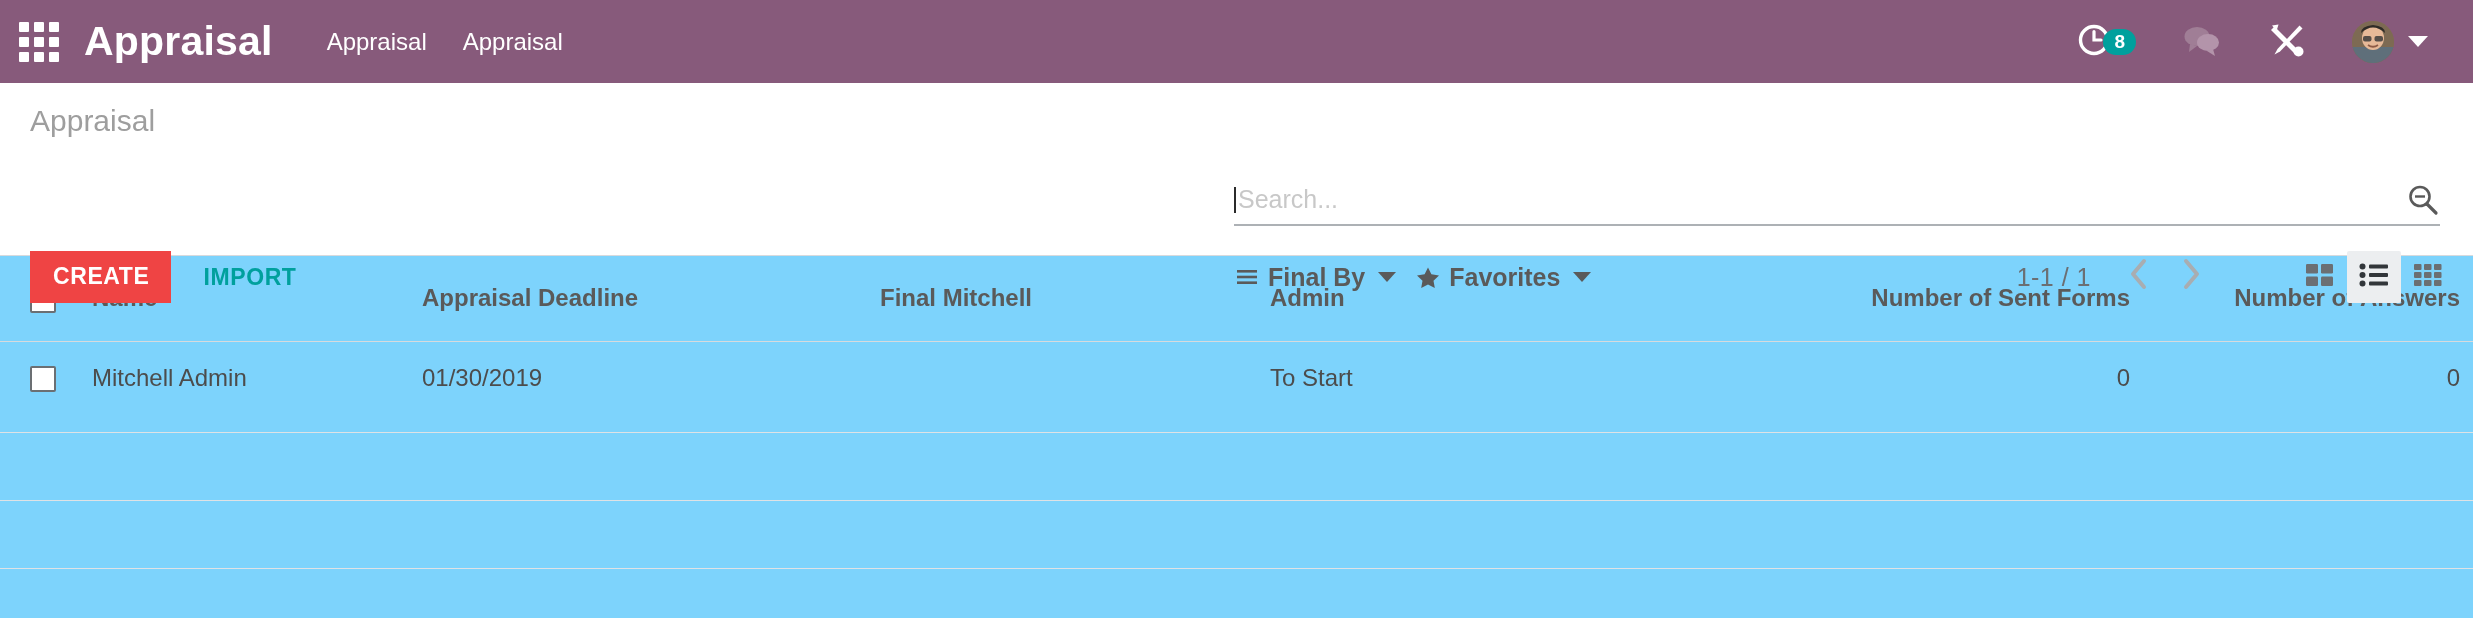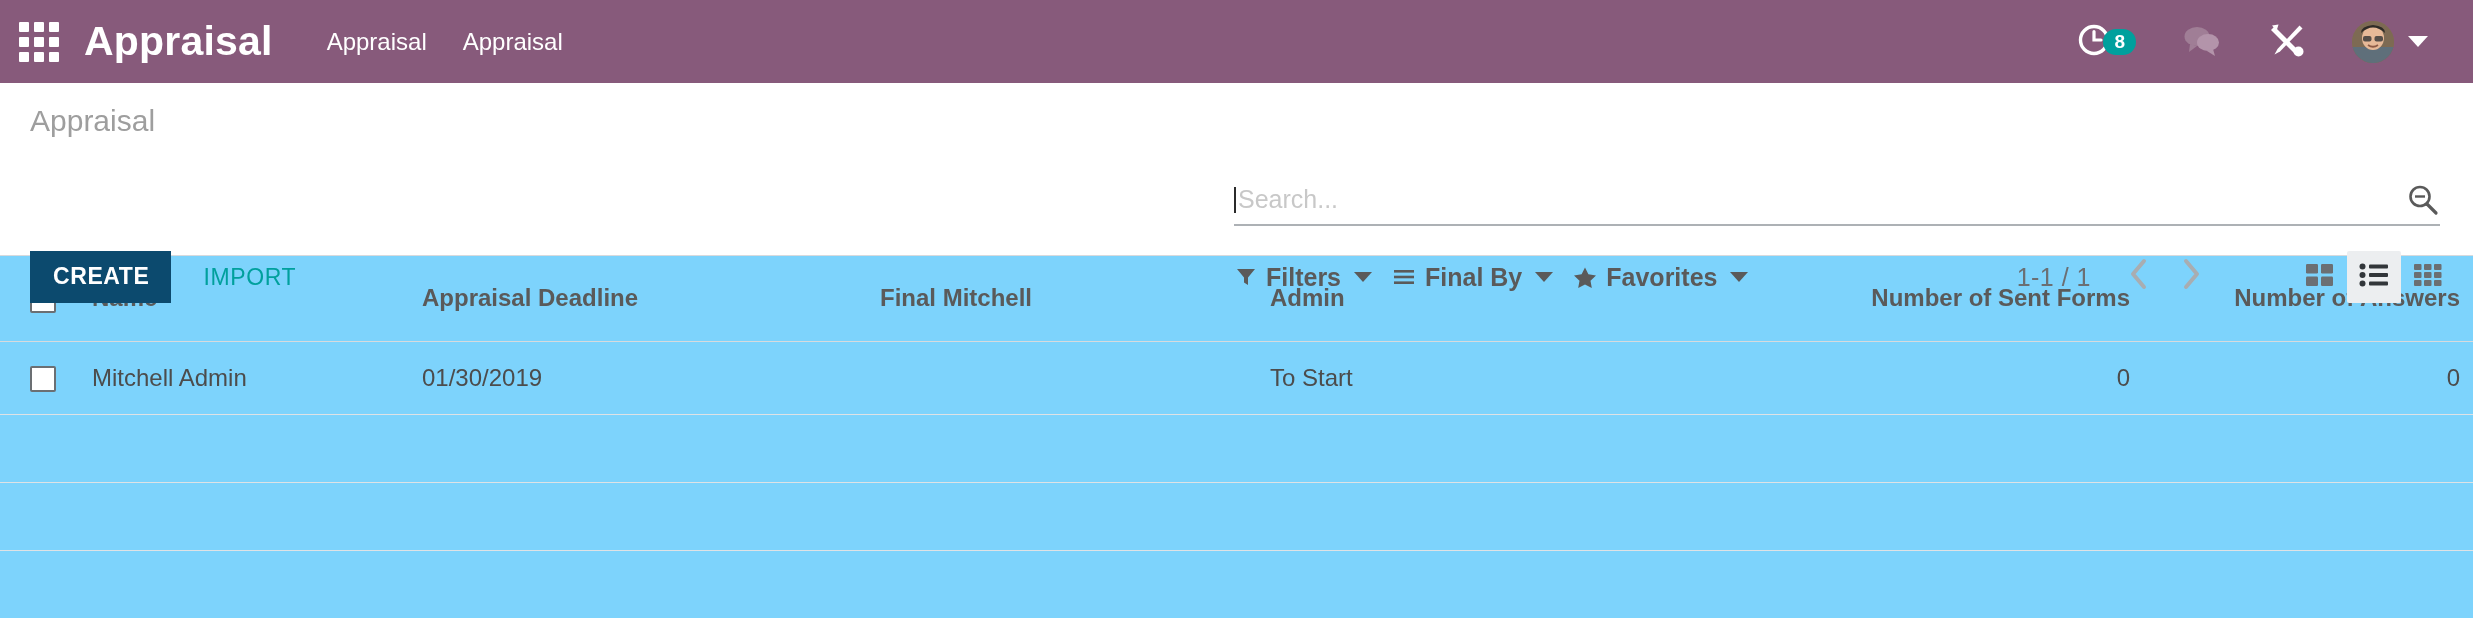--- a/index.html
+++ b/index.html
@@ -183,40 +183,40 @@
 
   .cp-row-bottom {
     position: absolute;
     left: 0;
     right: 0;
     top: 168px;
     display: flex;
     align-items: center;
   }
   .btn-create {
-    background: #0c4a6e;
+    background: #ef4444;
     color: #ffffff;
     border: none;
     font-family: "Liberation Sans", sans-serif;
     font-size: 23px;
     font-weight: 700;
     letter-spacing: 0.6px;
     padding: 14px 22px 15px 23px;
     margin-left: 30px;
     cursor: pointer;
     line-height: 1;
     border-radius: 0;
   }
   .btn-import {
     background: transparent;
     color: #00A09D;
     border: none;
     font-family: "Liberation Sans", sans-serif;
     font-size: 23px;
-    font-weight: 400;
+    font-weight: 700;
     letter-spacing: 0.6px;
     margin-left: 26px;
     cursor: pointer;
     line-height: 1;
     padding: 14px 6px;
   }
 
   .filters-group {
     position: absolute;
     left: 1225px;
@@ -297,21 +297,21 @@
     text-align: left;
     padding: 28px 0 28px 0;
     border-bottom: 1px solid #d8dadd;
     white-space: nowrap;
   }
   table.o-list tbody td {
     font-size: 24px;
     font-weight: 400;
     color: #4c4c4c;
     text-align: left;
-    padding: 22px 0 22px 0;
+    padding: 22px 0 40px 0;
     border-bottom: 1px solid #dfe2e5;
     white-space: nowrap;
   }
   table.o-list tbody tr.empty-row td {
     height: 67px;
     padding: 0;
   }
   .col-cb { width: 62px; padding-left: 30px !important; }
   .col-name { width: 330px; }
   .col-deadline { width: 458px; }
@@ -432,29 +432,20 @@
     </span>
   </div>
 
   <div class="cp-row-bottom">
 
     <button class="btn-create">CREATE</button>
     <button class="btn-import">IMPORT</button>
 
     <div class="filters-group">
 
-      <div class="filter-item">
-        <span class="glyph">
-          <svg width="22" height="22" viewBox="0 0 22 22" aria-hidden="true">
-            <path d="M2 3 H20 L13 11.5 V19 L9 16.5 V11.5 Z" fill="#5a5a5a"></path>
-          </svg>
-        </span>
-        <span>Filters</span>
-        <span class="caret-down-grey"></span>
-      </div>
 
       <div class="filter-item">
         <span class="glyph">
           <svg width="24" height="22" viewBox="0 0 24 22" aria-hidden="true">
             <rect x="2" y="4" width="20" height="2.6" fill="#5a5a5a"></rect>
             <rect x="2" y="9.7" width="20" height="2.6" fill="#5a5a5a"></rect>
             <rect x="2" y="15.4" width="20" height="2.6" fill="#5a5a5a"></rect>
           </svg>
         </span>
         <span>Final By</span>

